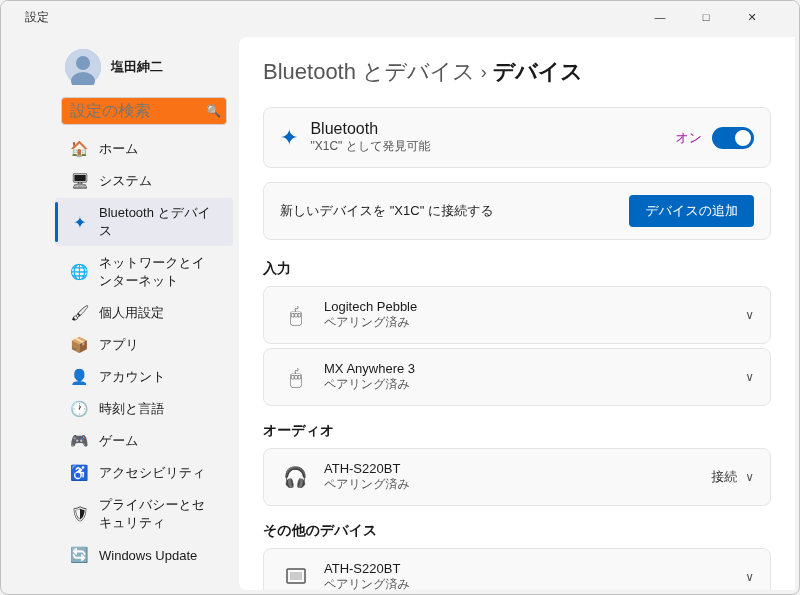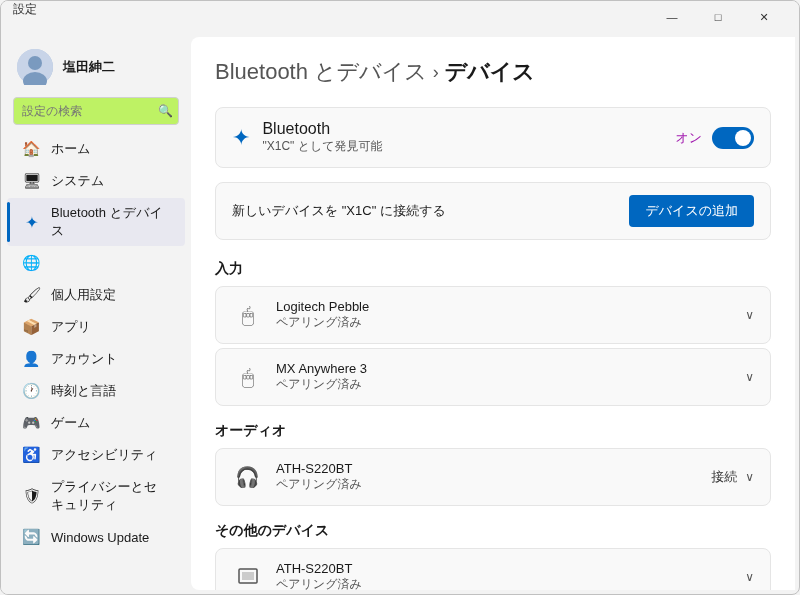--- a/index.html
+++ b/index.html
@@ -19,21 +19,22 @@
       display: flex;
       flex-direction: column;
       border: 1px solid #c0c0c0;
       border-radius: 8px;
       overflow: hidden;
     }
     .titlebar {
       height: 32px;
       background: #f3f3f3;
       display: flex;
-      padding: 0 12px;
+      align-items: center;
+      padding: 0 24px;
       flex-shrink: 0;
     }
     .titlebar-title {
       font-size: 12px;
       color: #333;
       flex: 1;
     }
     .titlebar-controls {
       display: flex;
       gap: 0;
@@ -46,20 +47,21 @@
       justify-content: center;
       font-size: 11px;
       color: #333;
       cursor: pointer;
       border-radius: 0;
     }
     .content-area {
       display: flex;
       flex: 1;
       overflow: hidden;
+      margin-left: 48px;
     }
     
     .sidebar {
       width: 190px;
       background: #f3f3f3;
       display: flex;
       flex-direction: column;
       padding: 8px 0;
       flex-shrink: 0;
       overflow-y: auto;
@@ -88,22 +90,22 @@
     .search-box {
       margin: 0 12px 8px 12px;
       position: relative;
     }
     .search-input {
       width: 100%;
       height: 28px;
       border: 1px solid #d0d0d0;
       border-radius: 4px;
       padding: 0 28px 0 8px;
-      font-size: 12px;
-      background: #bef264;
+      font-size: 16px;
+      background: #f97316;
       color: #333;
       outline: none;
     }
     .search-icon-wrap {
       position: absolute;
       right: 6px;
       top: 50%;
       transform: translateY(-50%);
       color: #666;
       font-size: 12px;
@@ -356,20 +358,21 @@
       <div class="nav-item">
         <span class="nav-icon">🖥</span>
         <span>システム</span>
       </div>
       <div class="nav-item active">
         <span class="nav-icon" style="color:#0067c0; font-size:16px;">✦</span>
         <span>Bluetooth とデバイス</span>
       </div>
       <div class="nav-item">
         <span class="nav-icon">🌐</span>
+        <span>ネットワークとインターネット</span>
       </div>
       <div class="nav-item">
         <span class="nav-icon">🖌</span>
         <span>個人用設定</span>
       </div>
       <div class="nav-item">
         <span class="nav-icon">📦</span>
         <span>アプリ</span>
       </div>
       <div class="nav-item">

